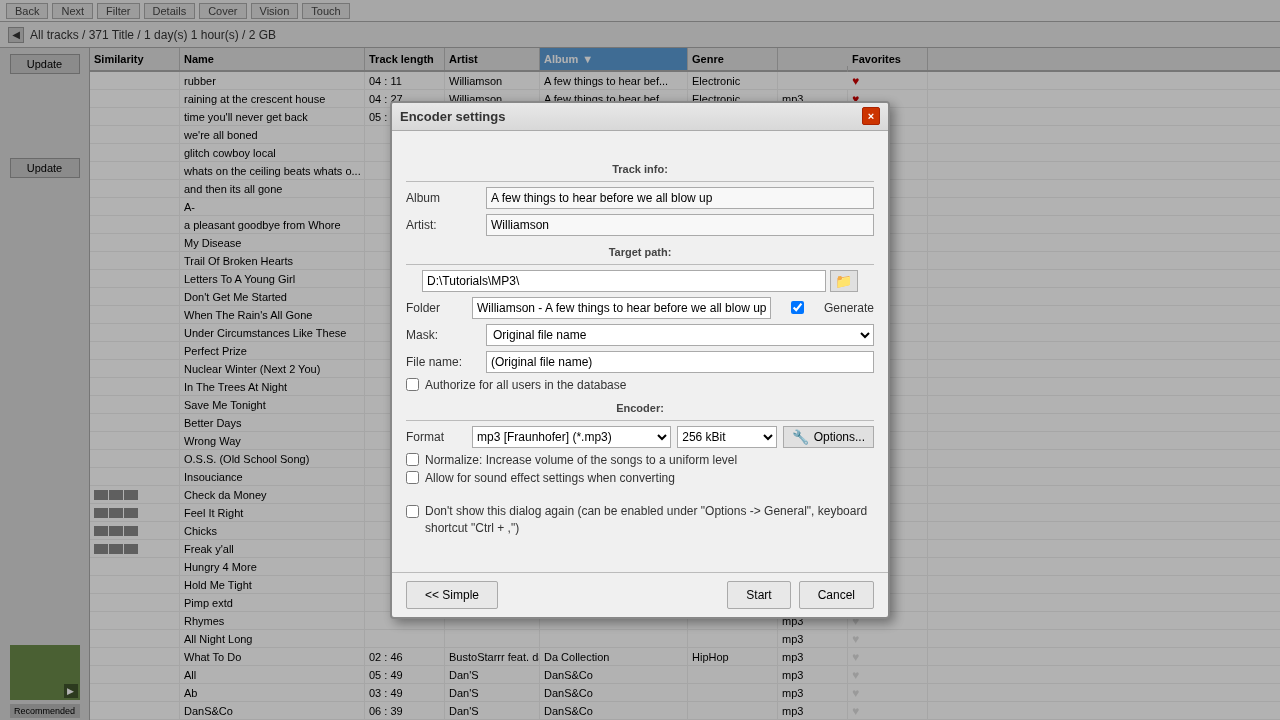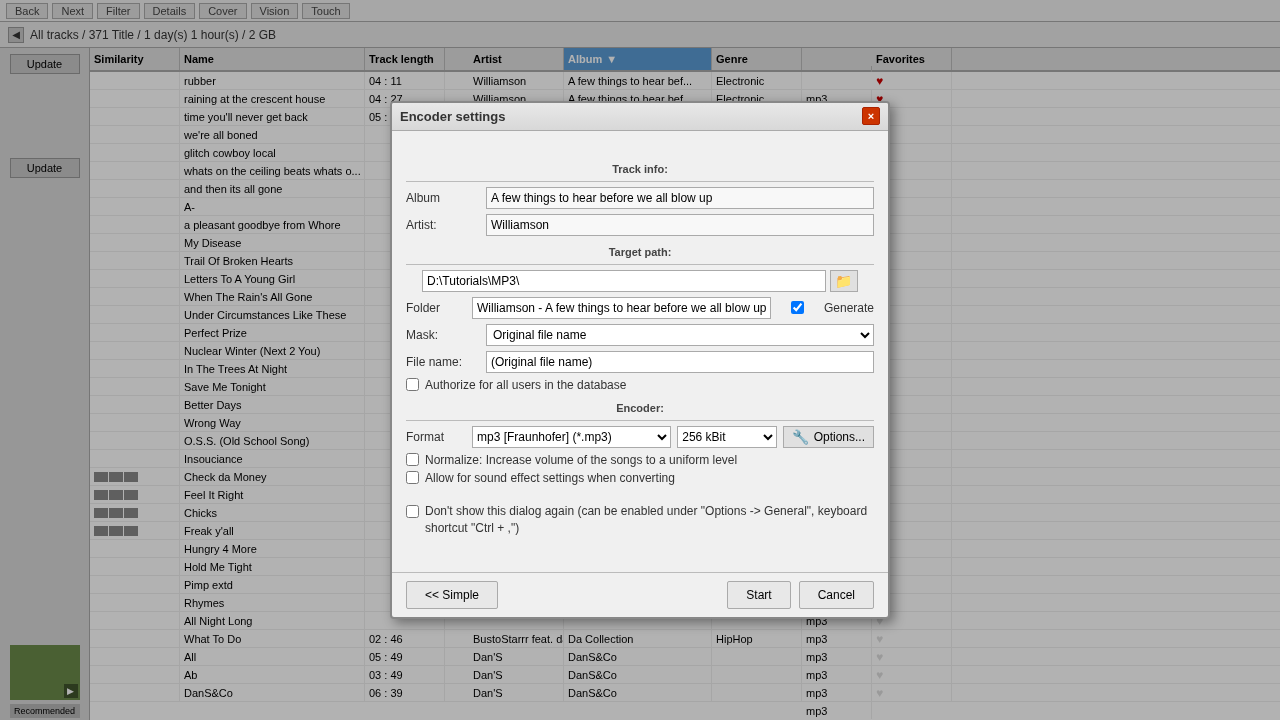--- a/index.html
+++ b/index.html
@@ -144,21 +144,21 @@
       white-space: nowrap;
     }
     .col-hdr.active {
       background: #5b9bd5;
       color: white;
     }
     .col-hdr.sortable { cursor: pointer; }
     .col-similarity { width: 90px; }
     .col-name { width: 185px; }
     .col-track { width: 80px; }
-    .col-artist { width: 95px; margin-left: 24px; }
+    .col-artist { width: 95px; }
     .col-album { width: 148px; }
     .col-genre { width: 90px; }
     .col-type { width: 70px; margin-top: 36px; }
     .col-fav { width: 80px; }
 
     
     .track-list {
       overflow-y: auto;
       flex: 1;
     }
@@ -610,20 +610,32 @@
           <div class="track-cell col-album"></div>
           <div class="track-cell col-genre"></div>
           <div class="track-cell col-type">mp3</div>
           <div class="track-cell col-fav">
             <span class="heart-icon" style="color:#ddd;">♥</span>
           </div>
         </div>
         <div class="track-row">
           <div class="track-cell col-similarity"></div>
           <div class="track-cell col-name">Letters To A Young Girl</div>
+          <div class="track-cell col-track"></div>
+          <div class="track-cell col-artist"></div>
+          <div class="track-cell col-album"></div>
+          <div class="track-cell col-genre"></div>
+          <div class="track-cell col-type">mp3</div>
+          <div class="track-cell col-fav">
+            <span class="heart-icon" style="color:#ddd;">♥</span>
+          </div>
+        </div>
+        <div class="track-row">
+          <div class="track-cell col-similarity"></div>
+          <div class="track-cell col-name">Don't Get Me Started</div>
           <div class="track-cell col-track"></div>
           <div class="track-cell col-artist"></div>
           <div class="track-cell col-album"></div>
           <div class="track-cell col-genre"></div>
           <div class="track-cell col-type">mp3</div>
           <div class="track-cell col-fav">
             <span class="heart-icon" style="color:#ddd;">♥</span>
           </div>
         </div>
         <div class="track-row">

